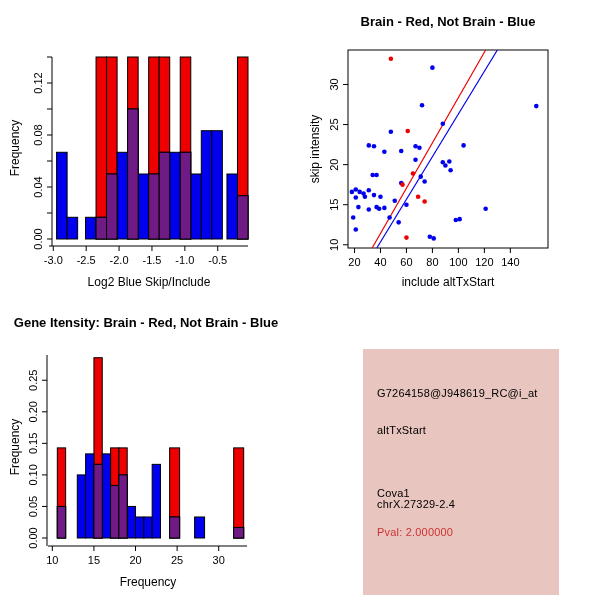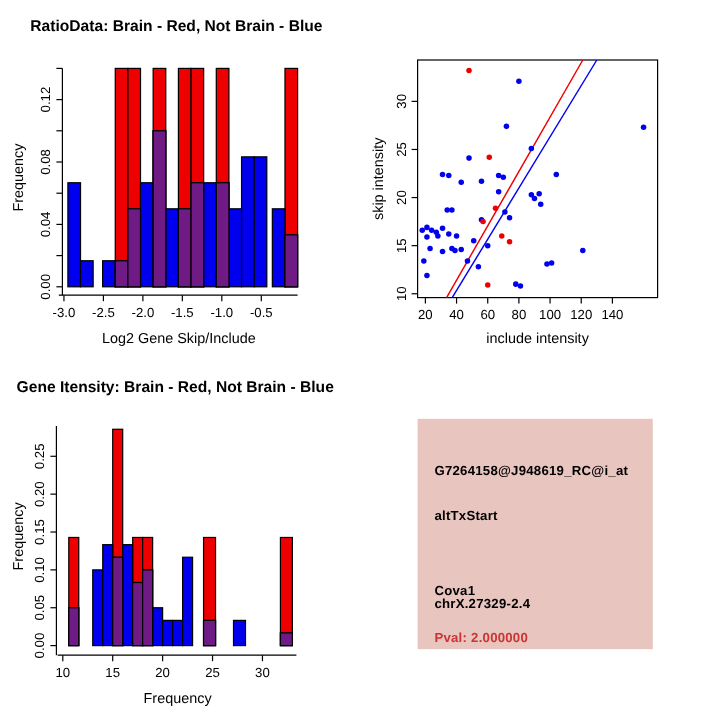--- a/index.html
+++ b/index.html
@@ -4,21 +4,21 @@
 <style>
   html,body{margin:0;padding:0;background:#fff;}
   #canvas{position:relative;width:600px;height:600px;background:#ffffff;overflow:hidden;
           font-family:"Liberation Sans","DejaVu Sans",sans-serif;}
   svg{position:absolute;left:0;top:0;}
   .abs{position:absolute;}
   .chart-title{font-size:13px;font-weight:bold;color:#000;white-space:nowrap;
                transform:translate(-50%,-50%);}
   .axis-label{font-size:12px;color:#000;white-space:nowrap;transform:translate(-50%,-50%);}
   .axis-label.vert{transform:translate(-50%,-50%) rotate(-90deg);}
-  #info-box{position:absolute;left:348px;top:349px;width:196px;height:192px;font-weight:bold;}
+  #info-box{position:absolute;left:363px;top:349px;width:196px;height:246px;}
   .info-line{position:absolute;left:14px;font-size:11px;letter-spacing:0.2px;white-space:nowrap;}
 </style>
 </head>
 <body>
 
 <div id="canvas">
 
   <svg id="plot-svg" width="600" height="600" viewBox="0 0 600 600">
       <line x1="49" y1="246" x2="248" y2="246" stroke="#000000" stroke-width="1"></line>
       <line x1="52" y1="57" x2="52" y2="246" stroke="#000000" stroke-width="1"></line>
@@ -203,26 +203,26 @@
       <rect x="194.58823529411765" y="516.9865517241379" width="9.98319327731096" height="21.01344827586206" fill="#0000ee" stroke="#000000" stroke-width="1"></rect>
       <rect x="233.68907563025215" y="527.461724137931" width="9.983193277310875" height="10.538275862068986" fill="#0000ee" stroke="#000000" stroke-width="1"></rect>
       <rect x="57.319327731092436" y="506.44827586206895" width="8.319327731092436" height="31.551724137931046" fill="#701b85" stroke="#000000" stroke-width="1"></rect>
       <rect x="93.92436974789916" y="464.358275862069" width="8.319327731092443" height="73.64172413793102" fill="#701b85" stroke="#000000" stroke-width="1"></rect>
       <rect x="110.56302521008405" y="485.4348275862069" width="8.319327731092429" height="52.56517241379311" fill="#701b85" stroke="#000000" stroke-width="1"></rect>
       <rect x="118.88235294117648" y="474.8965517241379" width="8.319327731092443" height="63.10344827586209" fill="#701b85" stroke="#000000" stroke-width="1"></rect>
       <rect x="169.63025210084038" y="516.9865517241379" width="9.983193277310903" height="21.01344827586206" fill="#701b85" stroke="#000000" stroke-width="1"></rect>
       <rect x="233.68907563025215" y="527.461724137931" width="9.983193277310875" height="10.538275862068986" fill="#701b85" stroke="#000000" stroke-width="1"></rect>
     </svg>
 
-  <div class="abs chart-title" style="left:147px;top:21px;">RatioData: Brain - Red, Not Brain - Blue</div>
+  <div class="abs chart-title" style="left:448px;top:21px;">Brain - Red, Not Brain - Blue</div>
   <div class="abs chart-title" style="left:146px;top:322px;">Gene Itensity: Brain - Red, Not Brain - Blue</div>
 
-  <div class="abs axis-label" style="left:149px;top:282px;">Log2 Gene Skip/Include</div>
+  <div class="abs axis-label" style="left:149px;top:282px;">Log2 Blue Skip/Include</div>
   <div class="abs axis-label vert" style="left:15px;top:148px;">Frequency</div>
-  <div class="abs axis-label" style="left:448px;top:282px;">include intensity</div>
+  <div class="abs axis-label" style="left:448px;top:282px;">include altTxStart</div>
   <div class="abs axis-label vert" style="left:315px;top:149px;">skip intensity</div>
   <div class="abs axis-label" style="left:148px;top:582px;">Frequency</div>
   <div class="abs axis-label vert" style="left:15px;top:447px;">Frequency</div>
 
   <div id="info-box" style="background: rgb(232, 197, 190);">
     <div class="info-line" style="top:38px;">G7264158@J948619_RC@i_at</div>
     <div class="info-line" style="top:75px;">altTxStart</div>
     <div class="info-line" style="top:112px;margin-top:26px;">Cova1</div>
     <div class="info-line" style="top:149px;">chrX.27329-2.4</div>
     <div class="info-line" style="top: 177px; color: rgb(204, 51, 51); text-align: center;">Pval: 2.000000</div>

